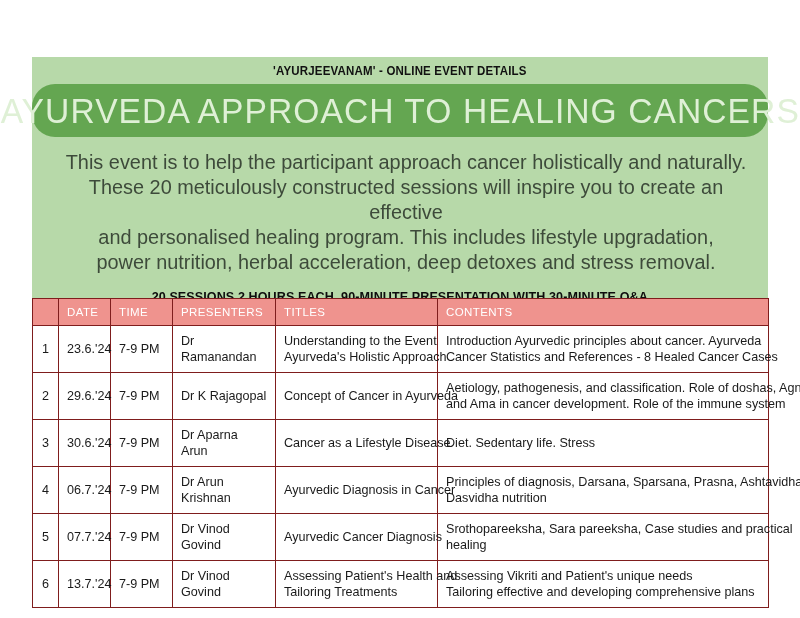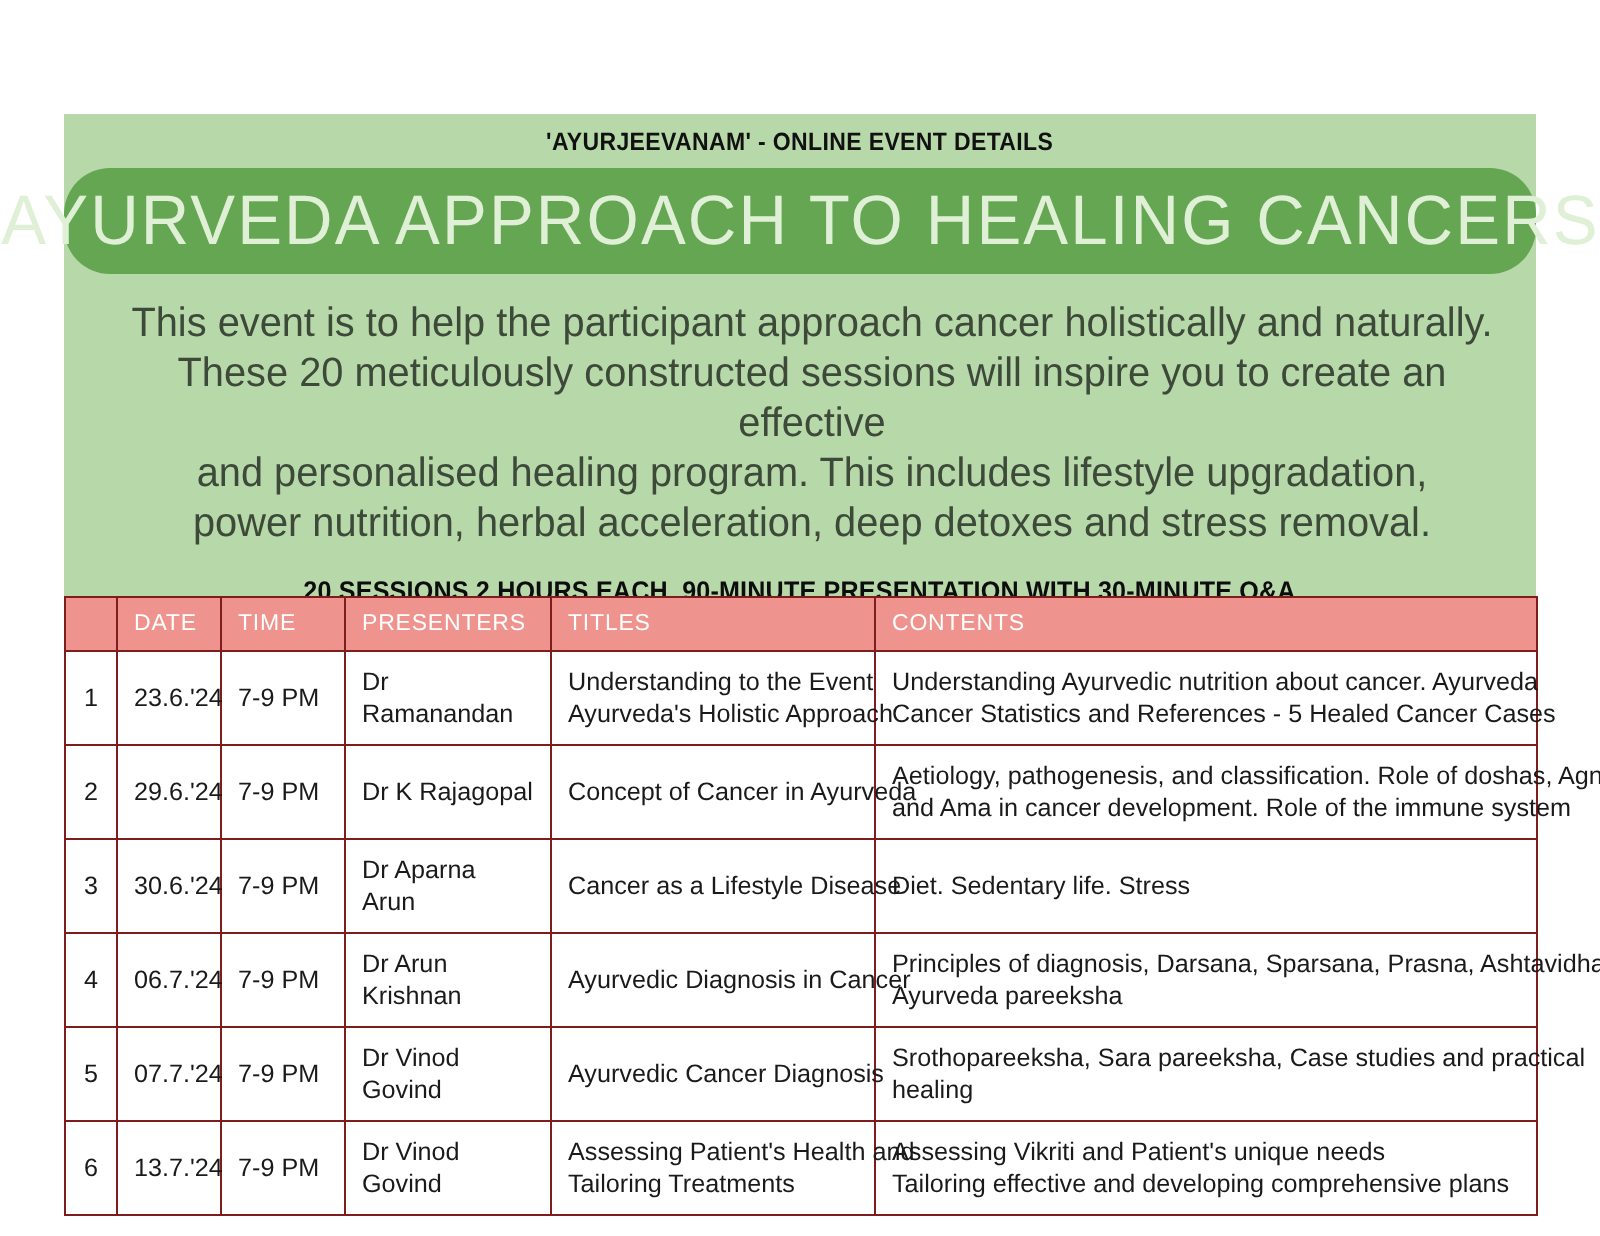--- a/index.html
+++ b/index.html
@@ -189,22 +189,22 @@
           <tr>
             <td class="c-num">1</td>
             <td class="c-date">23.6.'24</td>
             <td class="c-time">7-9 PM</td>
             <td class="c-pres">Dr Ramanandan</td>
             <td class="c-title">
               <span class="cellline">Understanding to the Event</span>
               <span class="cellline">Ayurveda's Holistic Approach</span>
             </td>
             <td class="c-cont">
-              <span class="cellline">Understanding Ayurvedic nutrition about cancer. Ayurveda</span>
-              <span class="cellline">Cancer Statistics and References - 5 Healed Cancer Cases</span>
+              <span class="cellline">Introduction Ayurvedic principles about cancer. Ayurveda</span>
+              <span class="cellline">Cancer Statistics and References - 8 Healed Cancer Cases</span>
             </td>
           </tr>
           <tr>
             <td class="c-num">2</td>
             <td class="c-date">29.6.'24</td>
             <td class="c-time">7-9 PM</td>
             <td class="c-pres">Dr K Rajagopal</td>
             <td class="c-title">
               <span class="cellline">Concept of Cancer in Ayurveda</span>
             </td>
@@ -228,21 +228,21 @@
           <tr>
             <td class="c-num">4</td>
             <td class="c-date">06.7.'24</td>
             <td class="c-time">7-9 PM</td>
             <td class="c-pres">Dr Arun Krishnan</td>
             <td class="c-title">
               <span class="cellline">Ayurvedic Diagnosis in Cancer</span>
             </td>
             <td class="c-cont">
               <span class="cellline">Principles of diagnosis, Darsana, Sparsana, Prasna, Ashtavidha -</span>
-              <span class="cellline">Ayurveda pareeksha</span>
+              <span class="cellline">Dasvidha nutrition</span>
             </td>
           </tr>
           <tr>
             <td class="c-num">5</td>
             <td class="c-date">07.7.'24</td>
             <td class="c-time">7-9 PM</td>
             <td class="c-pres">Dr Vinod Govind</td>
             <td class="c-title">
               <span class="cellline">Ayurvedic Cancer Diagnosis</span>
             </td>

